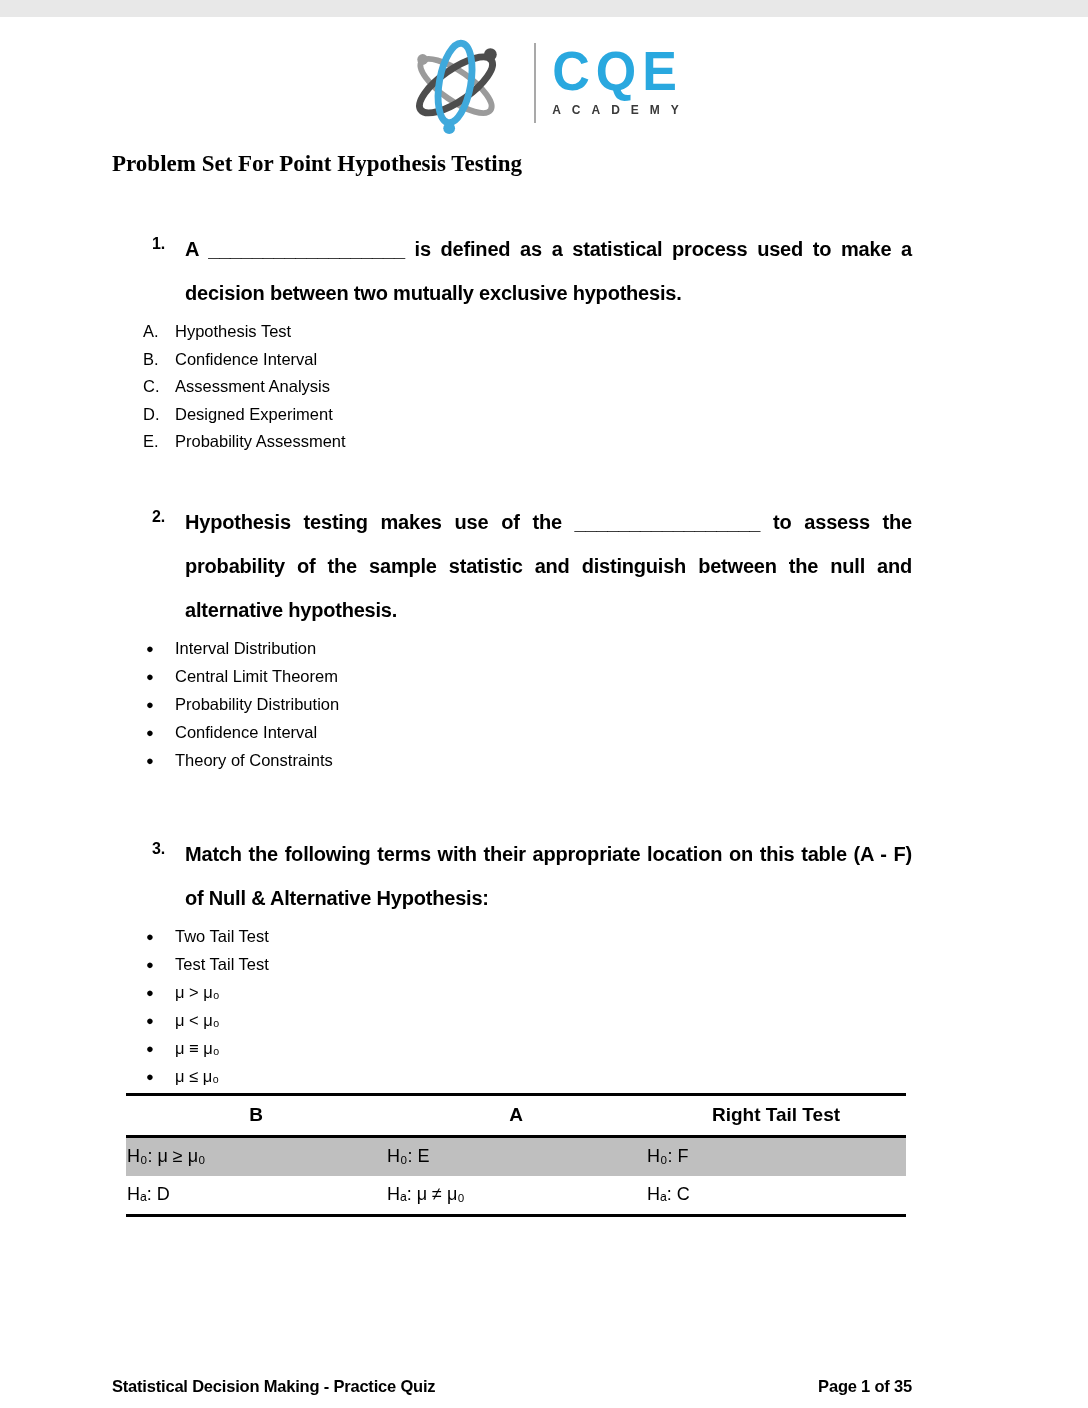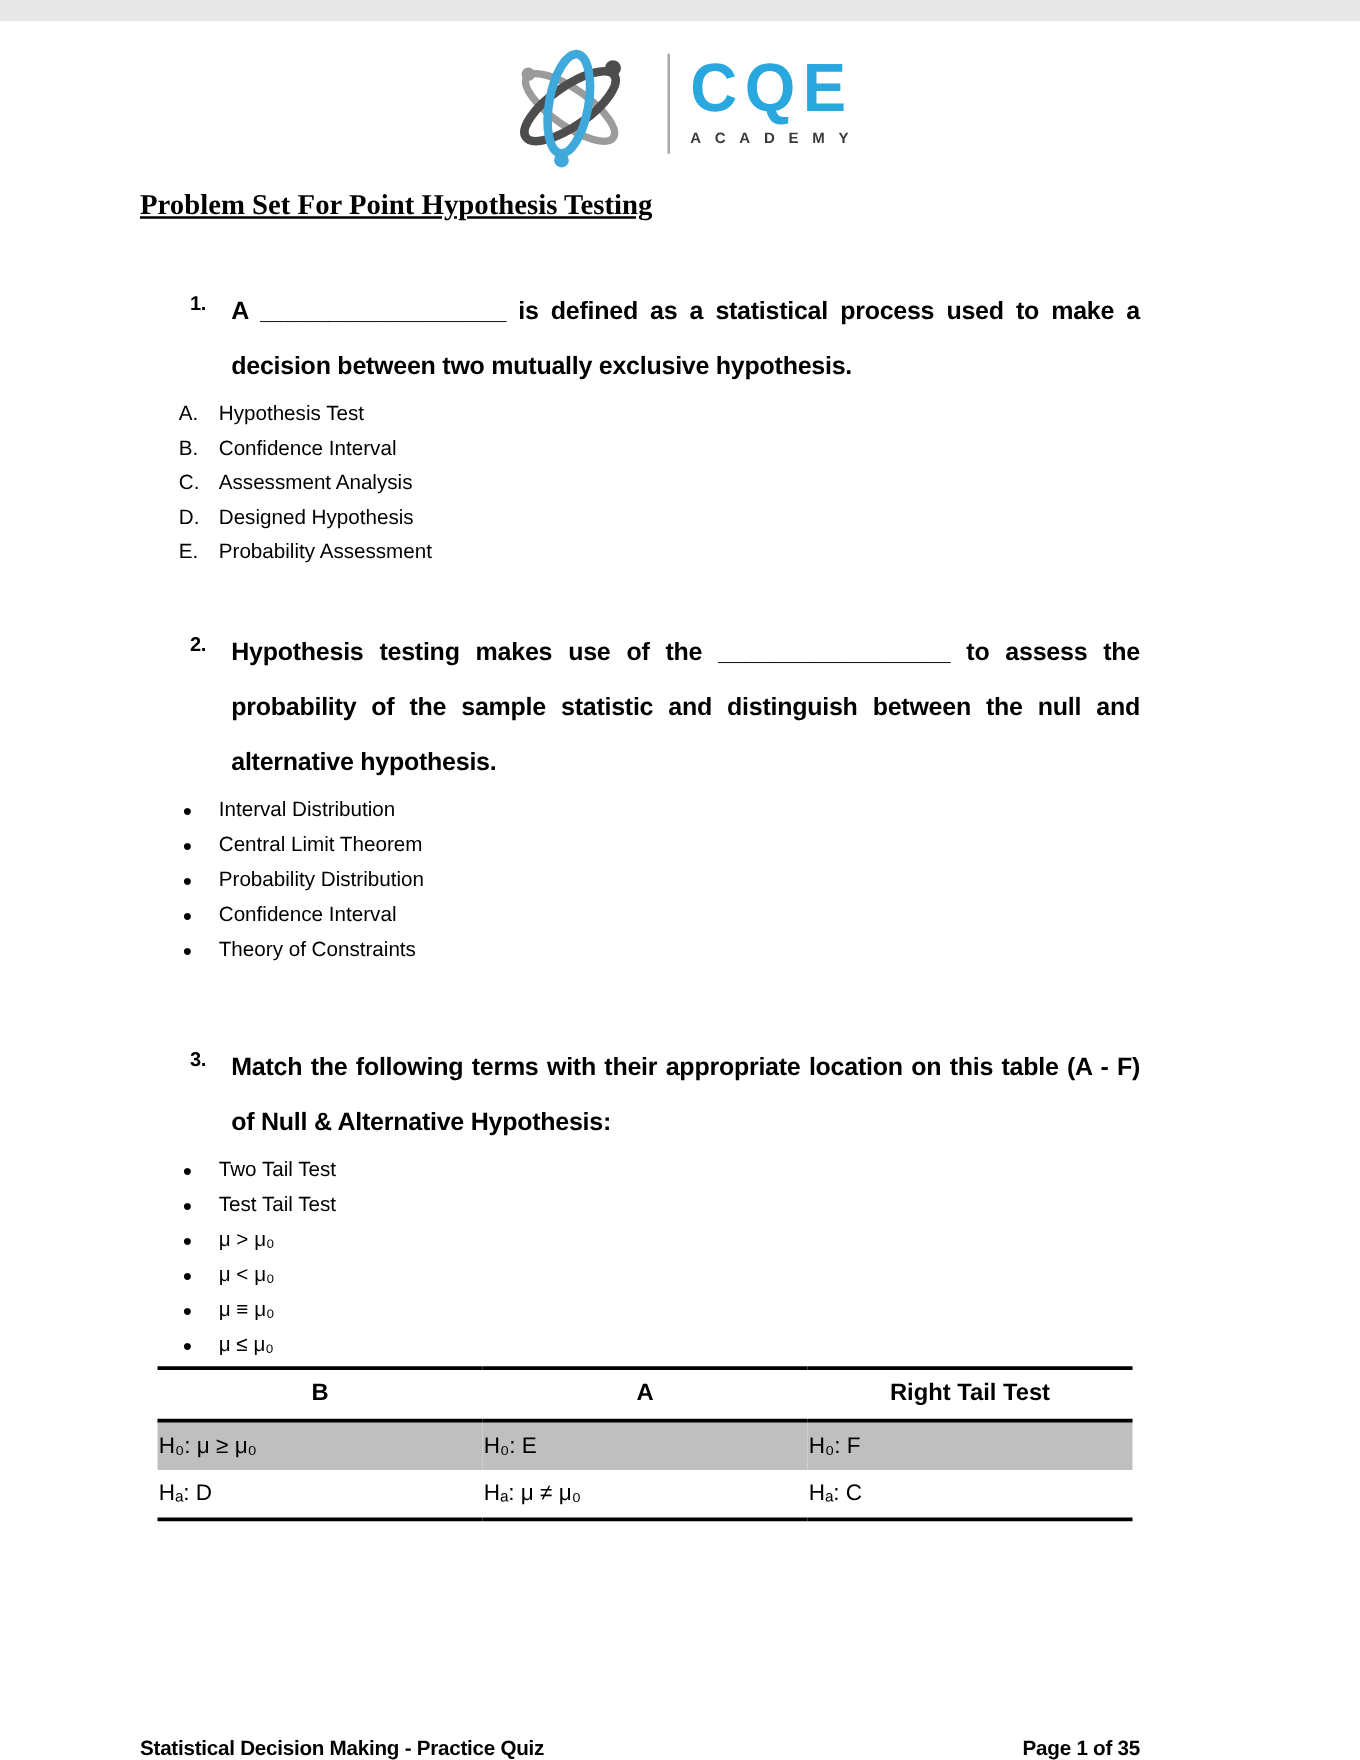--- a/index.html
+++ b/index.html
@@ -13,21 +13,21 @@
   .logo-row { display:flex; align-items:center; justify-content:center; padding-top:12px; height:108px; gap:16px; }
   .atom { width:120px; height:104px; }
   .logo-sep { width:2px; height:80px; background:#a9a9a9; }
   .logo-text { display:flex; flex-direction:column; align-items:flex-start; }
   .brand { font-size:52px; font-weight:bold; letter-spacing:6px; line-height:0.85; transform:scaleY(1.05); }
   .subbrand { font-size:12px; font-weight:bold; letter-spacing:11px; margin-top:9px; }
 
   
   .title {
     margin:14px 0 0 112px; font-family:"Liberation Serif","DejaVu Serif",serif;
-    font-size:23px; font-weight:bold;text-decoration:underline;
+    font-size:23px; font-weight:bold;
   }
 
   
   .q { margin-left:112px; width:800px; }
   .q1 { margin-top:50px; }
   .q2 { margin-top:44px; }
   .q3 { margin-top:57px; }
   .qrow { display:flex; }
   .qnum {
     flex:none; width:33px; margin-left:40px; font-weight:bold;
@@ -53,21 +53,21 @@
     border-top:3px solid #000; border-bottom:3px solid #000;
   }
   table.match th {
     border-bottom:3px solid #000; height:37px; text-align:center;
     font-size:19px; font-weight:bold; width:33.33%;
   }
   table.match td { height:36px; text-align:left; font-size:18px; font-weight:normal; }
 
   
   .footer {
-    position:absolute; left:112px; width:800px; bottom:16px;
+    position:absolute; left:112px; width:800px; bottom:29px;
     display:flex; justify-content:space-between;
     font-weight:bold; font-size:16.5px; letter-spacing:-0.2px;
   }
 </style>
 </head>
 <body>
 
 <div class="page">
 
   <header class="logo-row">
@@ -103,21 +103,21 @@
       <div class="opt">
         <span class="olet">B.</span>
         <span>Confidence Interval</span>
       </div>
       <div class="opt">
         <span class="olet">C.</span>
         <span>Assessment Analysis</span>
       </div>
       <div class="opt">
         <span class="olet">D.</span>
-        <span>Designed Hypothesis</span>
+        <span>Designed Experiment</span>
       </div>
       <div class="opt">
         <span class="olet">E.</span>
         <span>Probability Assessment</span>
       </div>
     </div>
   </section>
 
   <section class="q q2">
     <div class="qrow">

